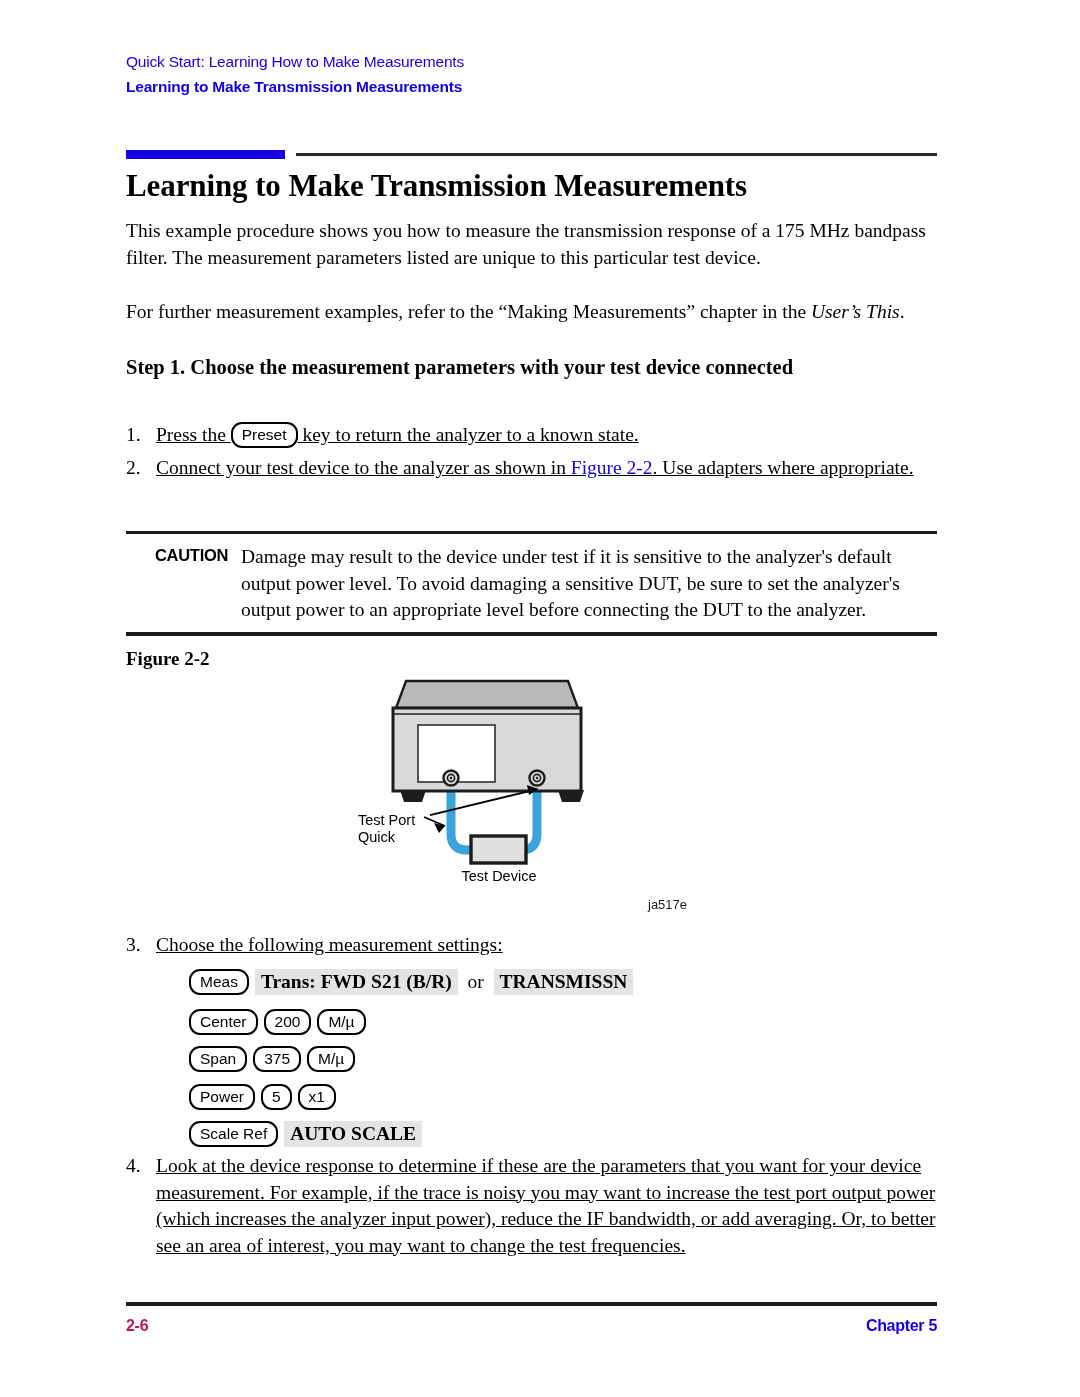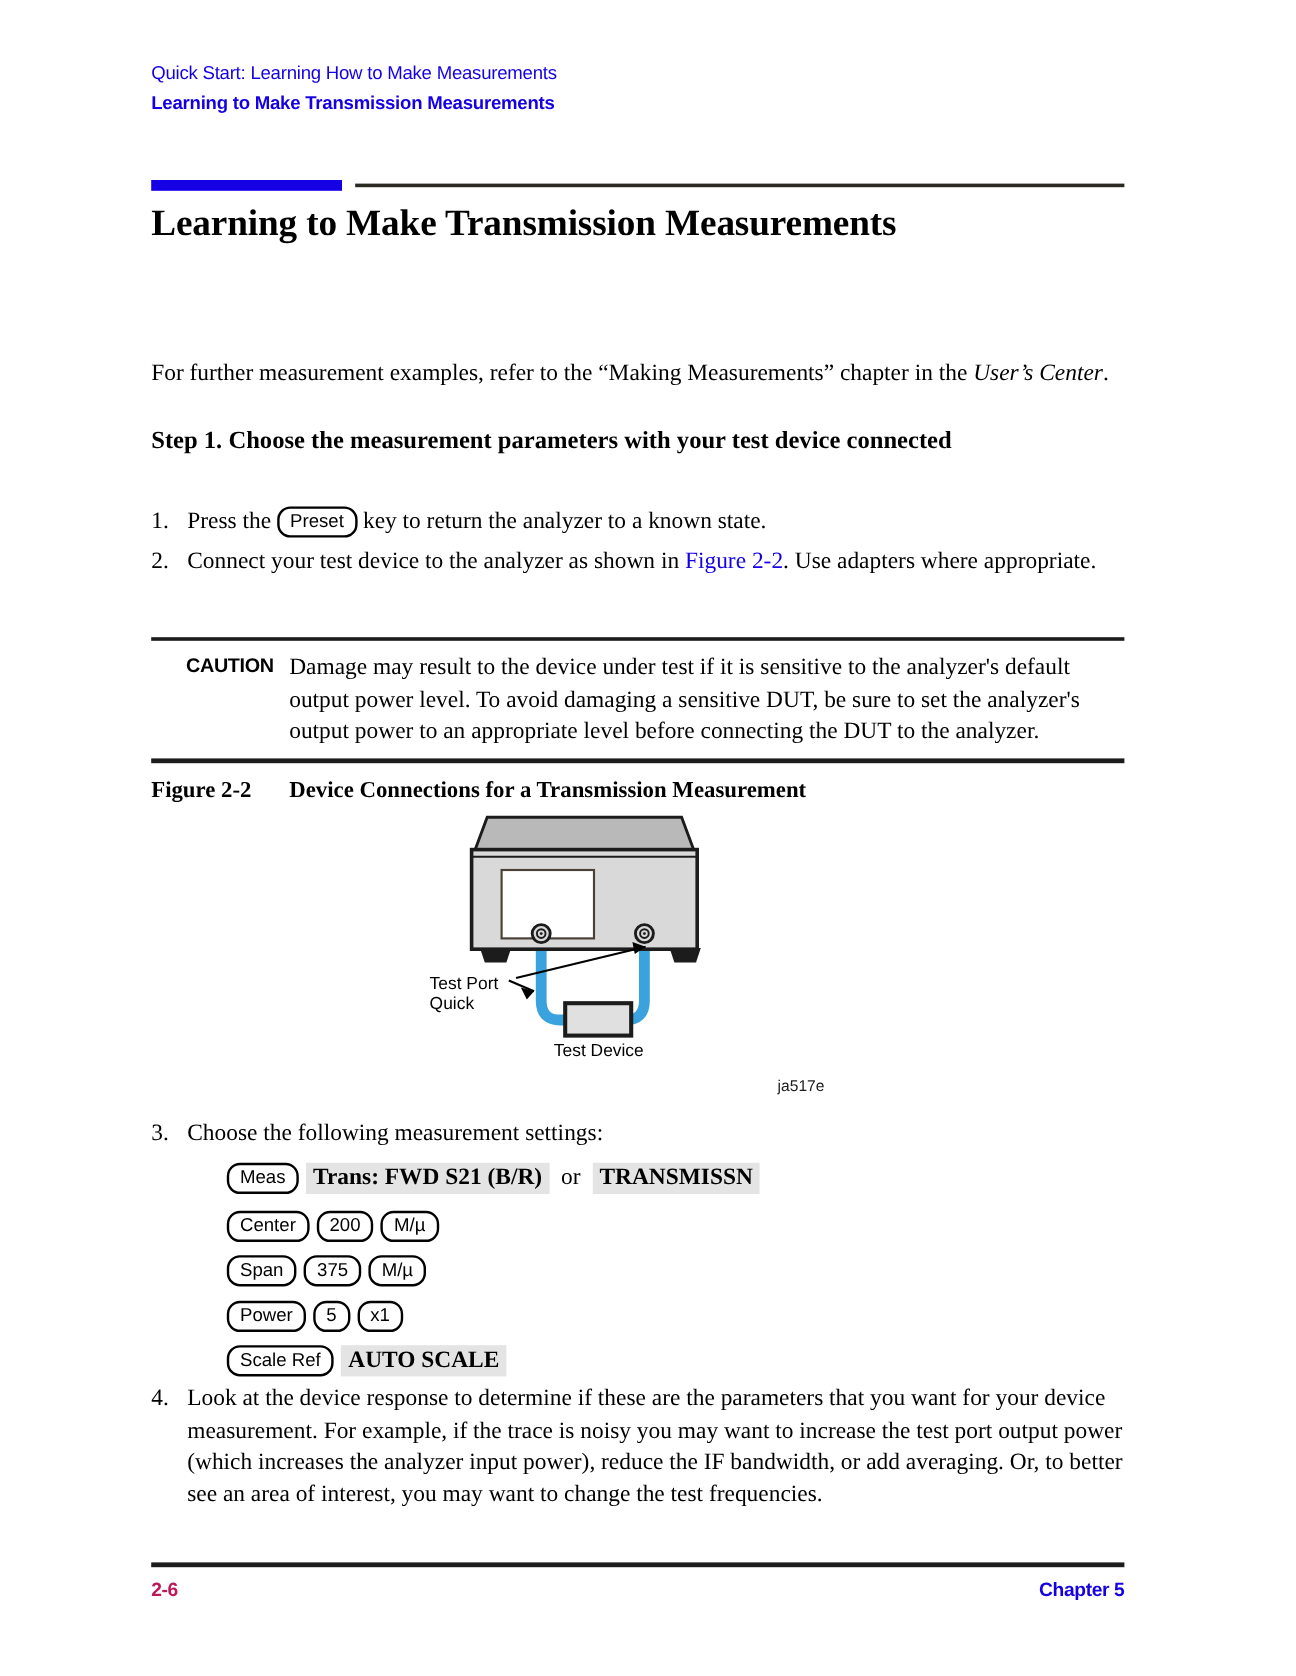--- a/index.html
+++ b/index.html
@@ -118,20 +118,21 @@
   .numitem .num {
     position: absolute;
     left: 0;
     top: 0;
     width: 30px;
     text-align: left;
   }
   .numitem .txt {
     display: block;
     margin-left: 30px;
+    text-decoration: underline;
   }
   .li1 { left: 126px; top: 422px; }
   .li2 { left: 126px; top: 455px; }
   .li3 { left: 126px; top: 932px; }
   .li4 { left: 126px; top: 1153px; }
 
   
   .hardkey {
     display: inline-block;
     font-family: "Liberation Sans", sans-serif;
@@ -272,44 +273,46 @@
   <div class="runhead">
     <div class="runhead-line1">Quick Start: Learning How to Make Measurements</div>
     <div class="runhead-line2">Learning to Make Transmission Measurements</div>
   </div>
 
   <div class="title-bar"></div>
   <div class="title-rule"></div>
 
   <div class="doc-title">Learning to Make Transmission Measurements</div>
 
+  <div class="body-col p1">
+    <p class="para">This example procedure shows you how to measure the transmission response of a 175 MHz bandpass filter. The measurement parameters listed are unique to this particular test device.</p>
+  </div>
 
   <div class="body-col p2">
-    <p class="para"><span>For further measurement examples, refer to the “Making Measurements” chapter in the </span><span class="it">User’s Center</span><span>.</span></p>
+    <p class="para"><span>For further measurement examples, refer to the “Making Measurements” chapter in the </span><span class="it">User’s This</span><span>.</span></p>
   </div>
 
   <div class="step-head">Step 1. Choose the measurement parameters with your test device connected</div>
 
   <div class="numitem li1">
     <span class="num">1.</span>
     <span class="txt"><span>Press the </span><span class="hardkey">Preset</span><span> key to return the analyzer to a known state.</span></span>
   </div>
 
   <div class="numitem li2">
     <span class="num">2.</span>
     <span class="txt"><span>Connect your test device to the analyzer as shown in </span><span class="blue-link">Figure 2-2</span><span>. Use adapters where appropriate.</span></span>
   </div>
 
   <div class="caution-rule-top"></div>
   <div class="caution-label">CAUTION</div>
   <div class="caution-body">Damage may result to the device under test if it is sensitive to the analyzer's default output power level. To avoid damaging a sensitive DUT, be sure to set the analyzer's output power to an appropriate level before connecting the DUT to the analyzer.</div>
   <div class="caution-rule-bot"></div>
 
   <div class="fig-cap-num">Figure 2-2</div>
-  <div class="fig-cap-title">Device Connections for a Transmission Measurement</div>
 
   <div class="figure-art">
     <svg width="360" height="250" viewBox="0 0 360 250" xmlns="http://www.w3.org/2000/svg">
 
       <g>
         <path d="M 91 108 L 91 162 Q 91 178 107 178 L 158 178" fill="none" stroke="#3aa3dd" stroke-width="9" stroke-linecap="butt"></path>
         <path d="M 177 108 L 177 162 Q 177 178 161 178 L 150 178" fill="none" stroke="#3aa3dd" stroke-width="9" stroke-linecap="butt"></path>
       </g>
 
       <polygon points="46,9 208,9 218,36 36,36" fill="#b9b9b9" stroke="#1c1c1c" stroke-width="2.4"></polygon>

